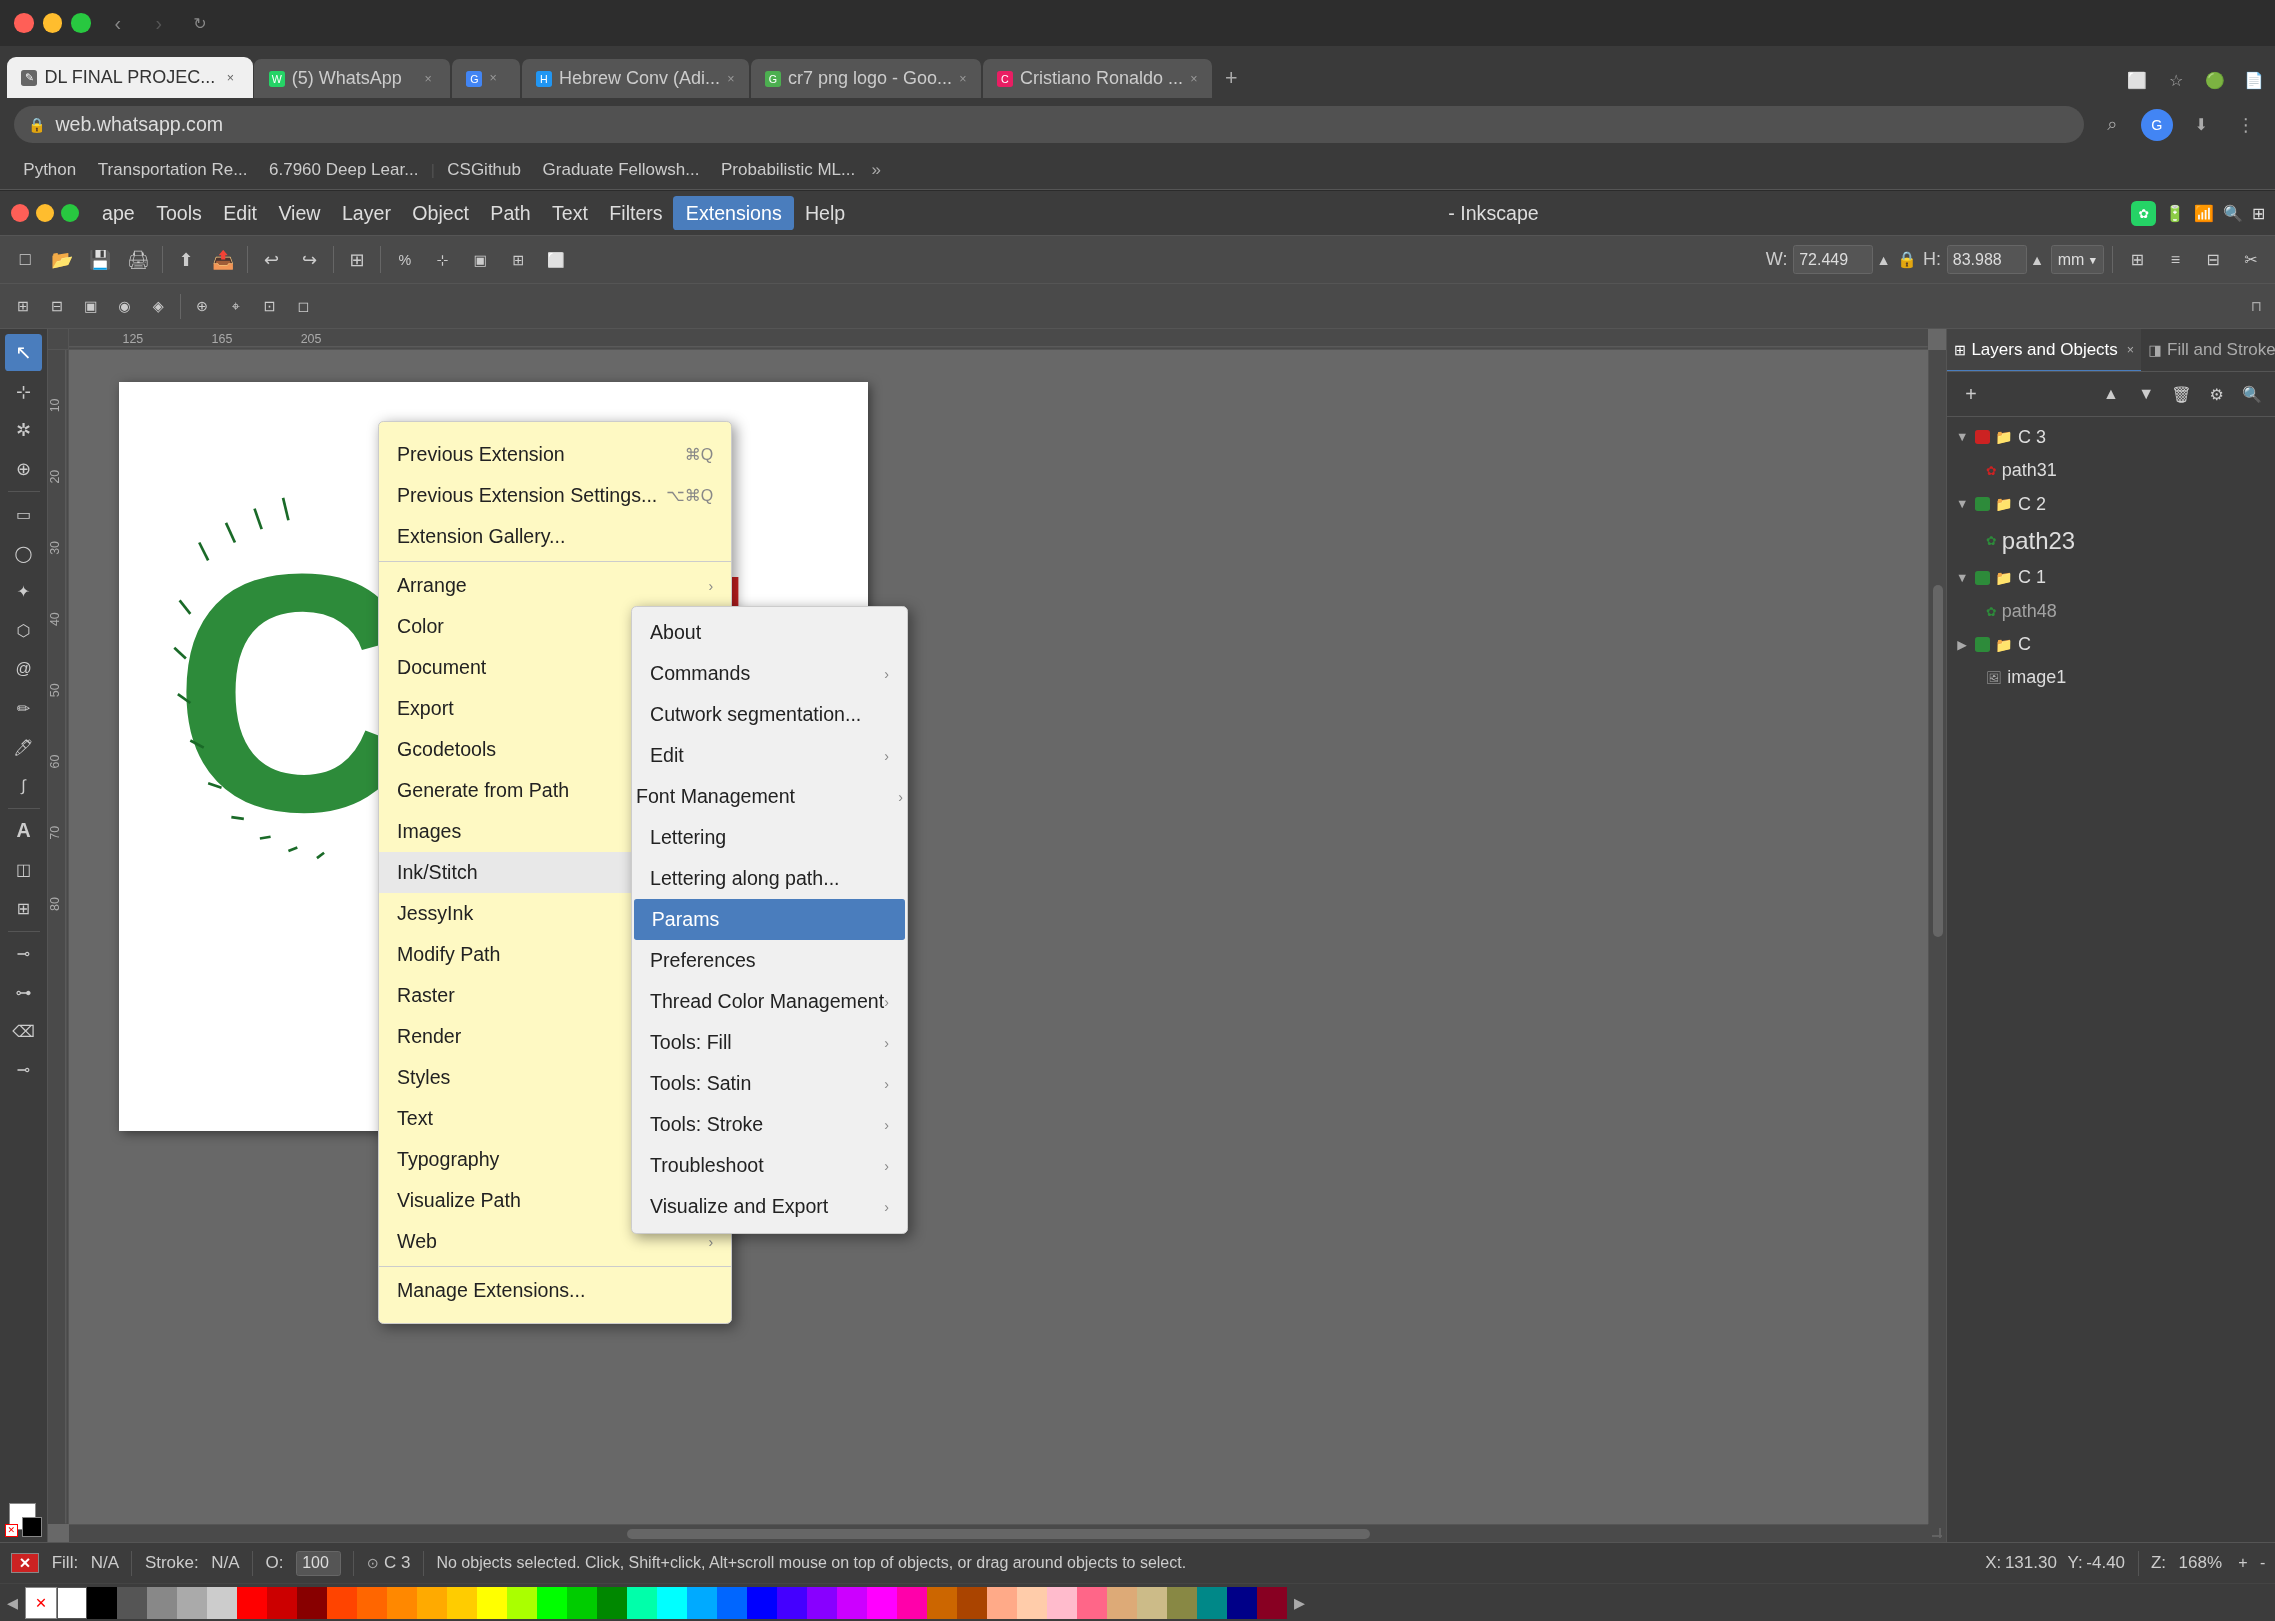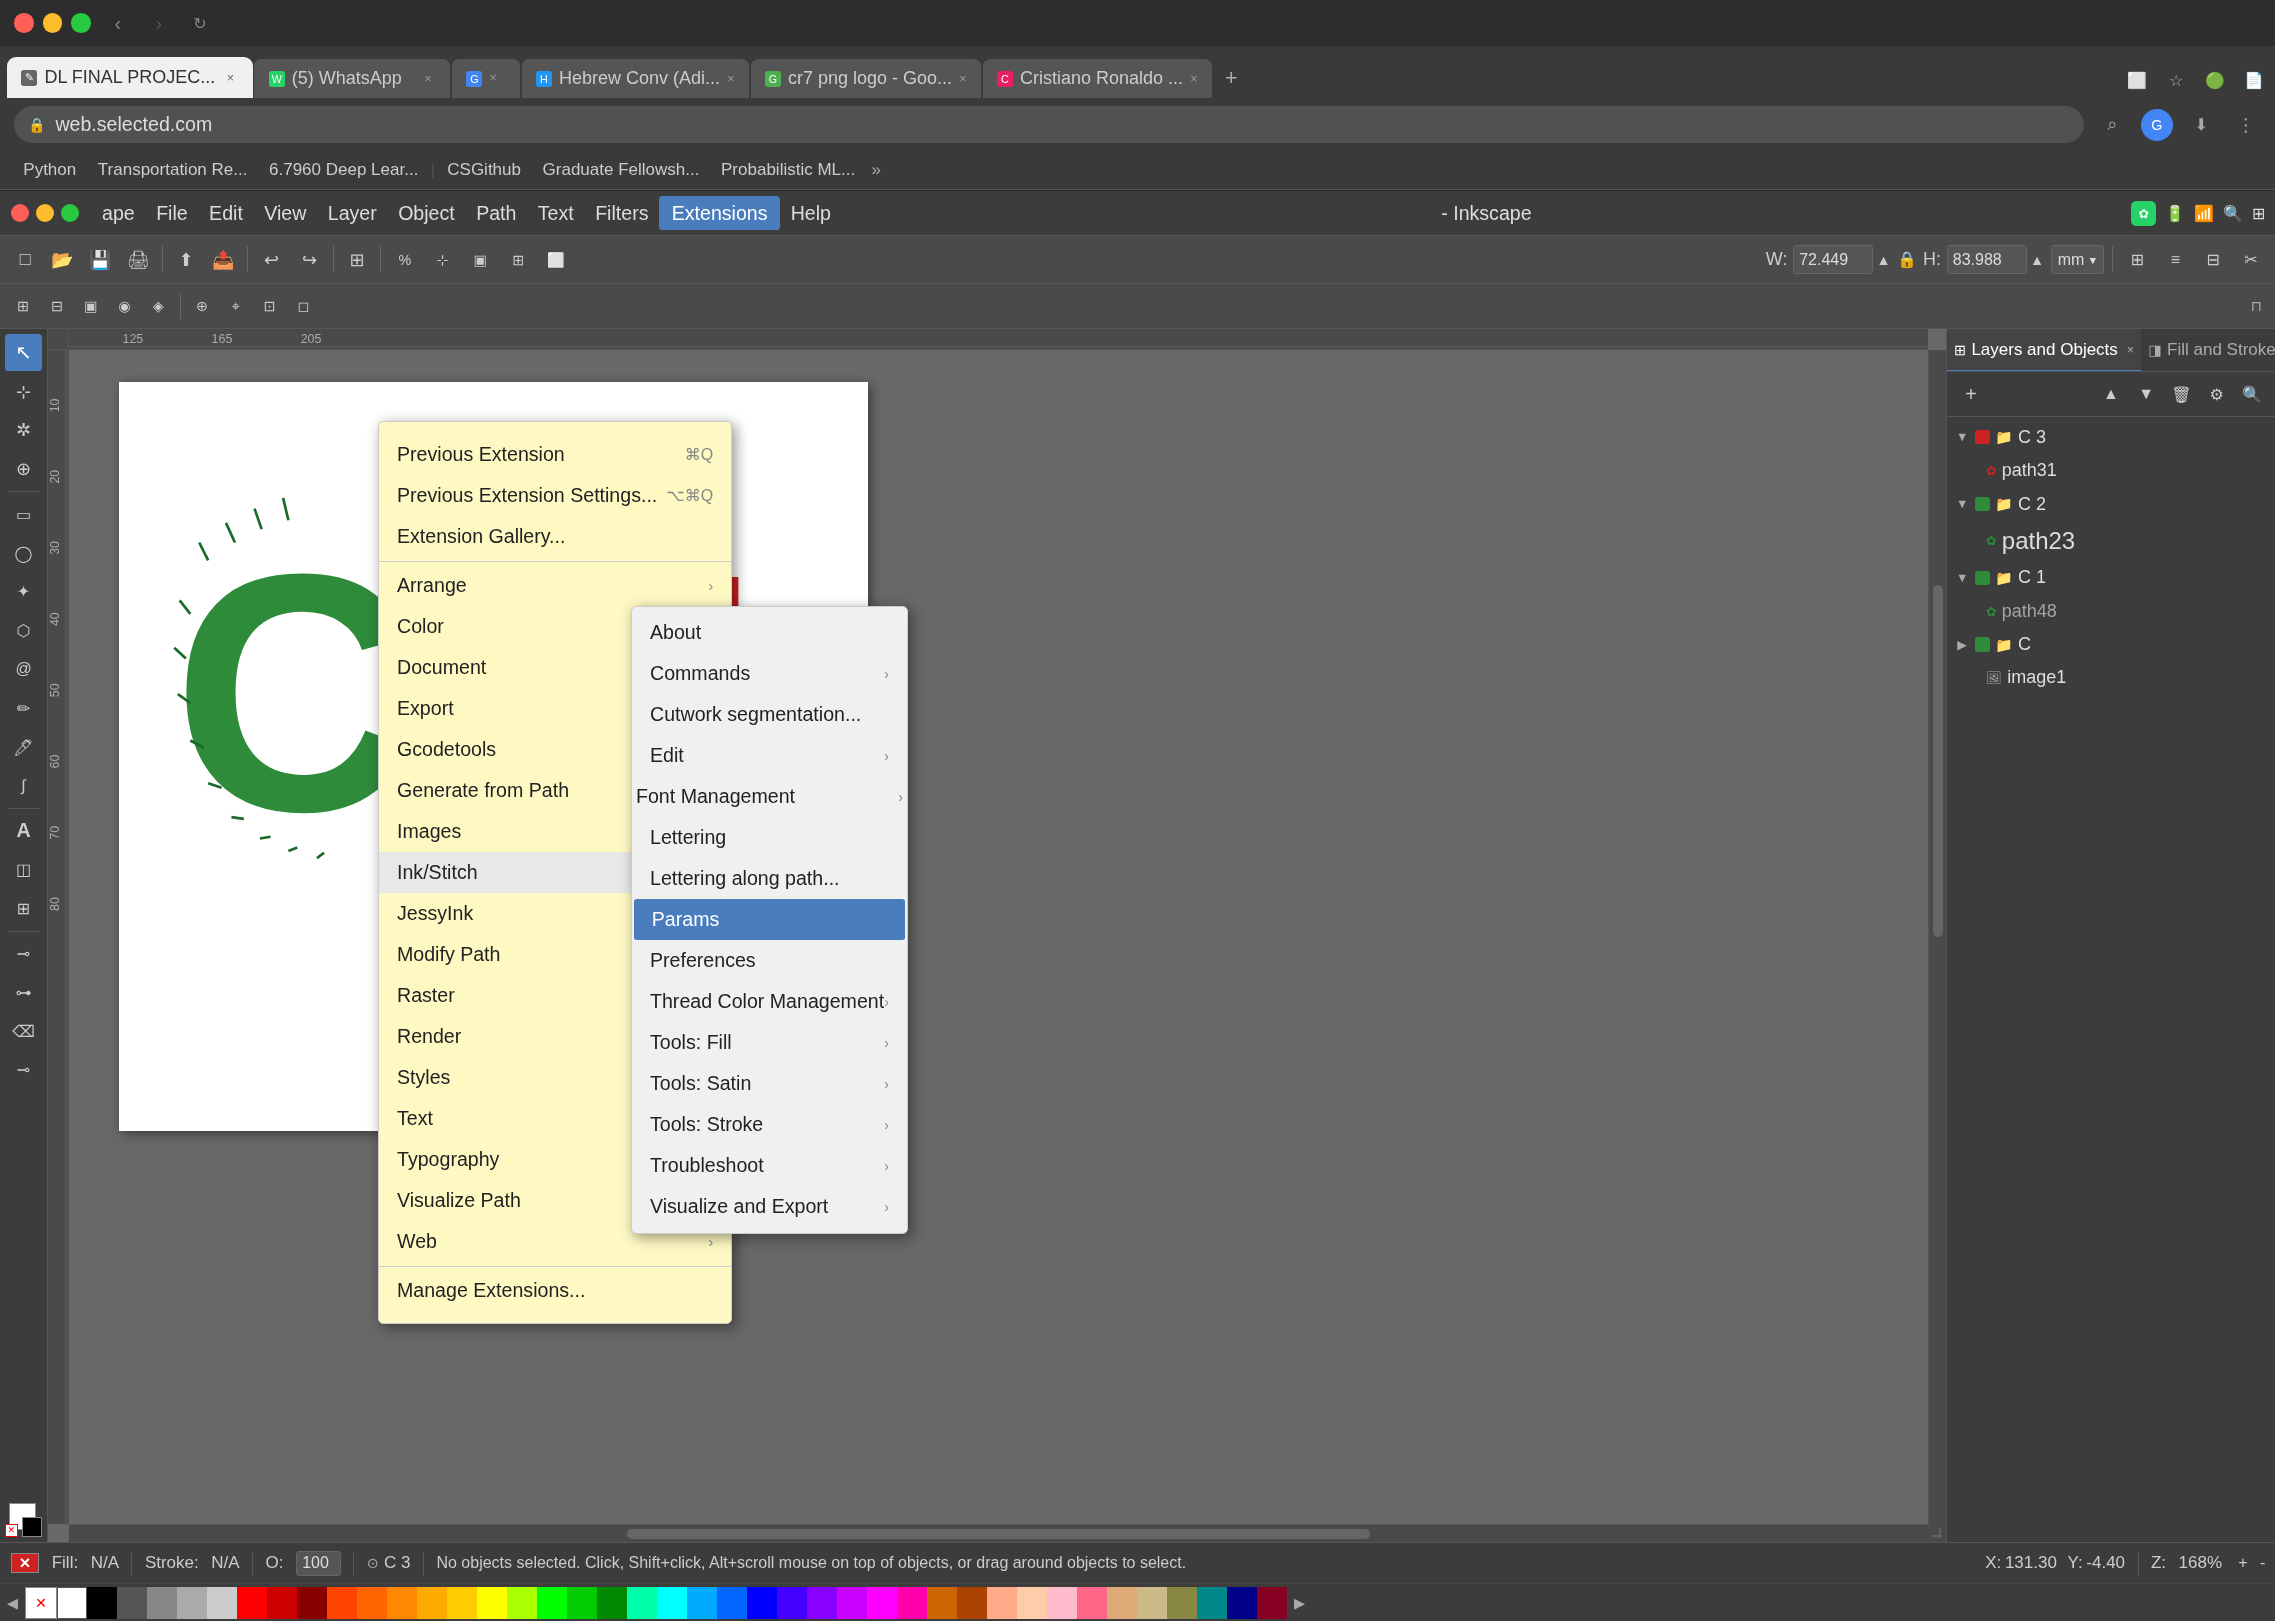--- a/index.html
+++ b/index.html
@@ -57,21 +57,21 @@
       <div style="width:28.5px;height:28.5px;display:flex;align-items:center;justify-content:center;color:#aaa;font-size:16px;">⬜</div>
       <div style="width:28.5px;height:28.5px;display:flex;align-items:center;justify-content:center;color:#aaa;font-size:16px;">☆</div>
       <div style="width:28.5px;height:28.5px;display:flex;align-items:center;justify-content:center;color:#aaa;font-size:16px;">🟢</div>
       <div style="width:28.5px;height:28.5px;display:flex;align-items:center;justify-content:center;color:#aaa;font-size:16px;">📄</div>
     </div>
   </div>
 
   <div style="height:53px;background:#3a3a3a;display:flex;align-items:center;padding:0 14.3px;gap:12.5px;">
     <div style="flex:1;height:37px;background:#515151;border-radius:18.7px;display:flex;align-items:center;padding:0 14.3px;gap:9px;">
       <span style="color:#aaa;font-size:14.3px;">🔒</span>
-      <span style="color:#ddd;font-size:19.6px;flex:1;">web.selected.com</span>
+      <span style="color:#ddd;font-size:19.6px;flex:1;">web.whatsapp.com</span>
     </div>
     <div style="width:32px;height:32px;display:flex;align-items:center;justify-content:center;color:#aaa;font-size:18px;">⌕</div>
     <div style="width:32px;height:32px;background:#4285f4;border-radius:50%;display:flex;align-items:center;justify-content:center;color:white;font-size:14.3px;">G</div>
     <div style="width:32px;height:32px;display:flex;align-items:center;justify-content:center;color:#aaa;font-size:16px;">⬇</div>
     <div style="width:32px;height:32px;display:flex;align-items:center;justify-content:center;color:#aaa;font-size:18px;">⋮</div>
   </div>
 
   <div style="height:39px;background:#3a3a3a;display:flex;align-items:center;padding:0 14.3px;gap:3.6px;border-bottom:0.9px solid #555;overflow:hidden;">
     <span style="color:#ccc;font-size:17px;padding:3.6px 9px;border-radius:3.6px;cursor:pointer;white-space:nowrap;">Python</span>
     <span style="color:#ccc;font-size:17px;padding:3.6px 9px;border-radius:3.6px;cursor:pointer;white-space:nowrap;">Transportation Re...</span>
@@ -86,21 +86,21 @@
 
 <div style="position:absolute;top:191px;left:0;width:2276px;height:1431px;background:#3c3c3c;display:flex;flex-direction:column;">
 
   <div style="height:45px;background:#3c3c3c;display:flex;align-items:center;padding:0 10.7px;gap:0;border-bottom:0.9px solid #555;">
     <div style="display:flex;gap:7.1px;margin-right:12.5px;">
       <div style="width:18px;height:18px;border-radius:50%;background:#ff5f57;cursor:pointer;"></div>
       <div style="width:18px;height:18px;border-radius:50%;background:#ffbd2e;cursor:pointer;"></div>
       <div style="width:18px;height:18px;border-radius:50%;background:#28c840;cursor:pointer;"></div>
     </div>
     <div style="padding:5.3px 10.7px;color:#ddd;font-size:19.6px;cursor:pointer;">ape</div>
-    <div style="padding:5.3px 10.7px;color:#ddd;font-size:19.6px;cursor:pointer;">File</div>
+    <div style="padding:5.3px 10.7px;color:#ddd;font-size:19.6px;cursor:pointer;">Tools</div>
     <div style="padding:5.3px 10.7px;color:#ddd;font-size:19.6px;cursor:pointer;">Edit</div>
     <div style="padding:5.3px 10.7px;color:#ddd;font-size:19.6px;cursor:pointer;">View</div>
     <div style="padding:5.3px 10.7px;color:#ddd;font-size:19.6px;cursor:pointer;">Layer</div>
     <div style="padding:5.3px 10.7px;color:#ddd;font-size:19.6px;cursor:pointer;">Object</div>
     <div style="padding:5.3px 10.7px;color:#ddd;font-size:19.6px;cursor:pointer;">Path</div>
     <div style="padding:5.3px 10.7px;color:#ddd;font-size:19.6px;cursor:pointer;">Text</div>
     <div style="padding:5.3px 10.7px;color:#ddd;font-size:19.6px;cursor:pointer;">Filters</div>
     <div style="padding:5.3px 12.5px;color:#fff;font-size:19.6px;cursor:pointer;background:#4a7dbd;border-radius:3.6px;">Extensions</div>
     <div style="padding:5.3px 10.7px;color:#ddd;font-size:19.6px;cursor:pointer;">Help</div>
     <div style="flex:1;text-align:center;color:#ddd;font-size:19.6px;">- Inkscape</div>

